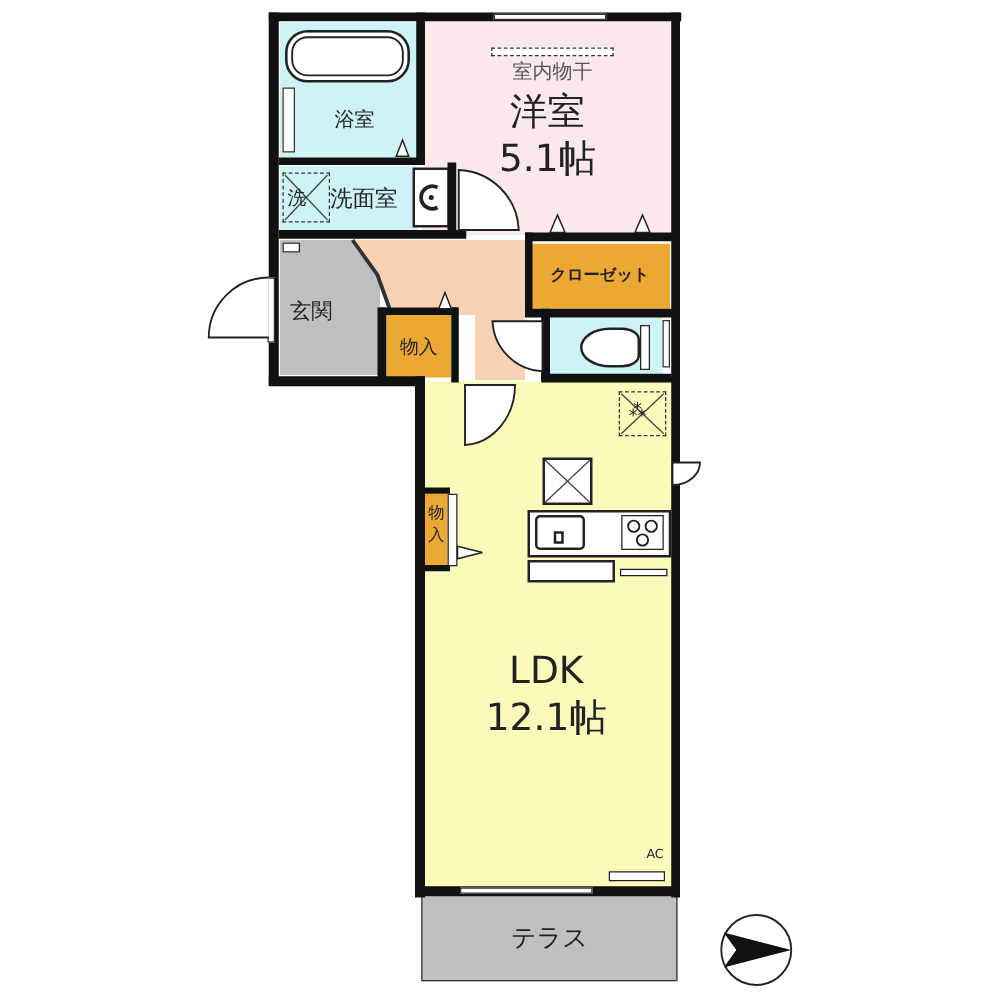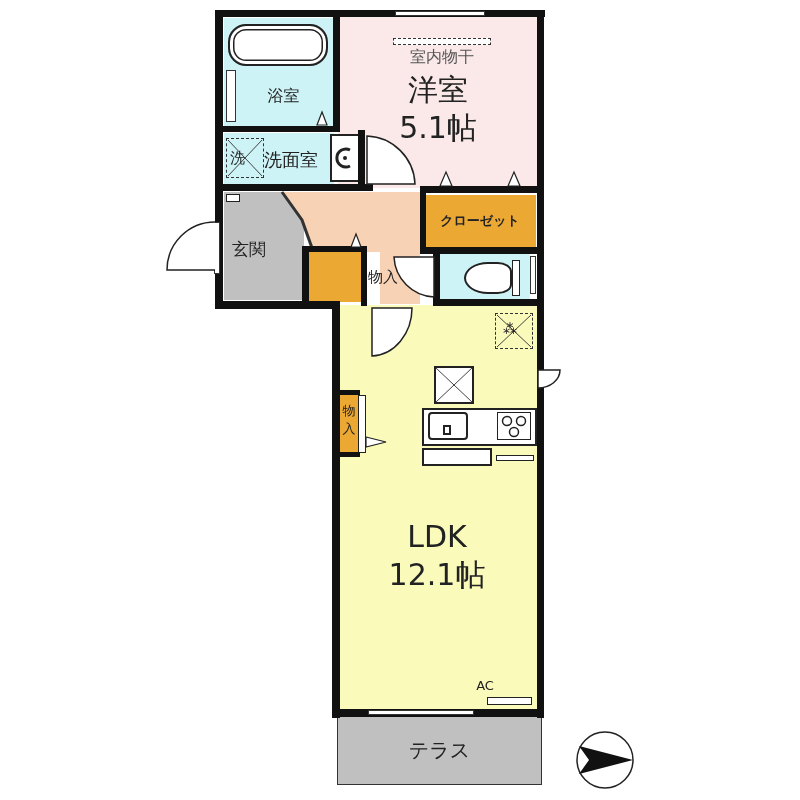--- a/index.html
+++ b/index.html
@@ -53,21 +53,21 @@
 
 <svg style="left:280px;top:192px;" width="150" height="112">
   <polygon points="2,0 140,0 140,112 100,112 100,60 50,60 32,56 22,28" fill="#f8d2b4"></polygon>
   <polyline points="2,0 22,28 32,56 30,60" fill="none" stroke="#333" stroke-width="3"></polyline>
 </svg>
 
 <div class="room" style="left:424px;top:195px;width:112px;height:52px;background:#eba934;"></div>
 <div class="lbl" style="left:424px;top:214px;width:112px;font-size:13px;font-weight:bold;">クローゼット</div>
 
 <div class="room" style="left:309px;top:252px;width:52px;height:50px;background:#eba934;"></div>
-<div class="lbl" style="left:309px;top:270px;width:52px;font-size:15px;margin-left:48px;">物入</div>
+<div class="lbl" style="left:309px;top:270px;width:52px;font-size:15px;">物入</div>
 
 <div class="room" style="left:440px;top:254px;width:90px;height:47px;background:#cdf3f7;"></div>
 <div class="abs" style="left:464px;top:262px;width:48px;height:32px;border:2px solid #222;border-radius:50% 30% 30% 50%;background:#fff;box-sizing:border-box;"></div>
 <div class="abs" style="left:512px;top:260px;width:8px;height:36px;border:1.5px solid #222;background:#fff;box-sizing:border-box;"></div>
 
 <div class="room" style="left:340px;top:395px;width:18px;height:58px;background:#eba934;"></div>
 <div class="lbl" style="left:340px;top:404px;width:18px;font-size:13px;">物</div>
 <div class="lbl" style="left:340px;top:422px;width:18px;font-size:13px;">入</div>
 <div class="abs" style="left:358px;top:395px;width:8px;height:58px;background:#fff;border:1.5px solid #222;box-sizing:border-box;"></div>
 <svg style="left:366px;top:435px;" width="22" height="14">
@@ -91,21 +91,21 @@
 <div class="abs" style="left:422px;top:448px;width:70px;height:18px;border:2px solid #222;background:#fff;box-sizing:border-box;"></div>
 <div class="abs" style="left:496px;top:455px;width:38px;height:6px;border:1.5px solid #222;background:#fff;box-sizing:border-box;"></div>
 
 <div class="abs" style="left:495px;top:313px;width:38px;height:36px;border:1.5px dashed #333;box-sizing:border-box;"></div>
 <svg style="left:497px;top:315px;" width="34" height="32">
   <line x1="0" y1="0" x2="34" y2="32" stroke="#444" stroke-width="1"></line>
   <line x1="34" y1="0" x2="0" y2="32" stroke="#444" stroke-width="1"></line>
 </svg>
 <div class="lbl" style="left:503px;top:322px;font-size:14px;">⁂</div>
 
-<div class="lbl" style="left:466px;top:679px;width:38px;font-size:13px;">AC</div>
+<div class="lbl" style="left:505px;top:679px;width:38px;font-size:10px;">AC</div>
 <div class="abs" style="left:487px;top:697px;width:45px;height:8px;border:1.5px solid #222;background:#fff;box-sizing:border-box;"></div>
 
 <div class="wall" style="left:215px;top:10px;width:330px;height:7px;"></div>
 
 <div class="wall" style="left:215px;top:10px;width:8px;height:298px;"></div>
 
 <div class="wall" style="left:537px;top:10px;width:7px;height:708px;"></div>
 
 <div class="wall" style="left:215px;top:301px;width:125px;height:8px;"></div>
 

